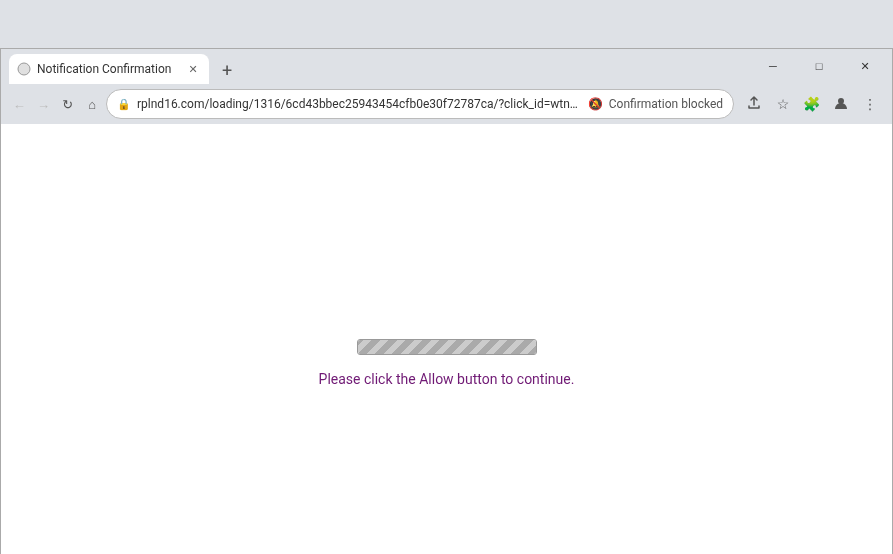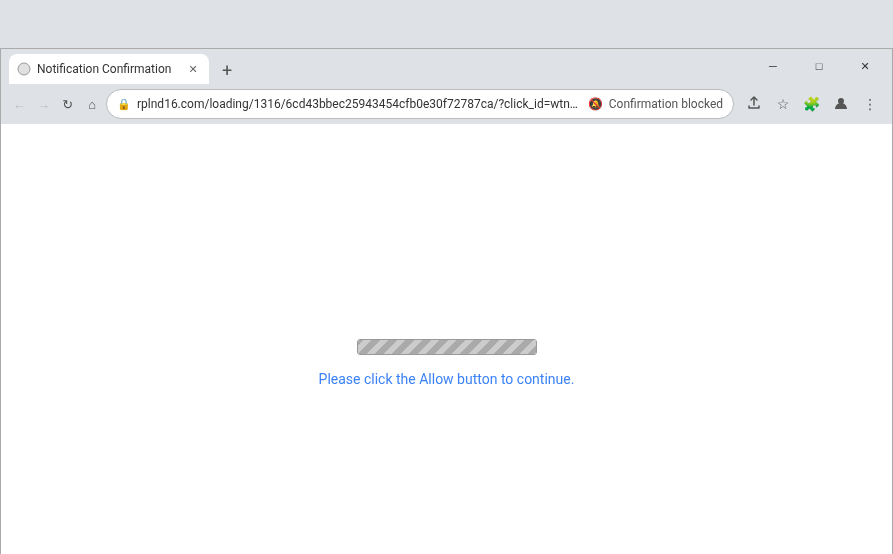--- a/index.html
+++ b/index.html
@@ -230,21 +230,21 @@
         -45deg,
         #aaa 0px,
         #aaa 6px,
         #ccc 6px,
         #ccc 12px
       );
     }
 
     .page-message {
       font-size: 14px;
-      color: #3b82f6;
+      color: #701a75;
     }
   </style>
 </head>
 <body>
 
 <div class="window">
 
   <div class="title-bar">
     <div class="tab-area">
 

